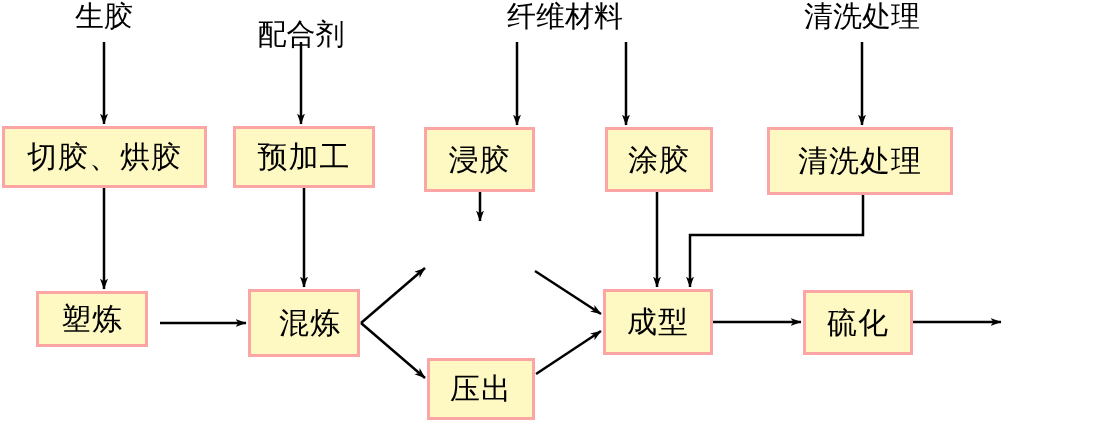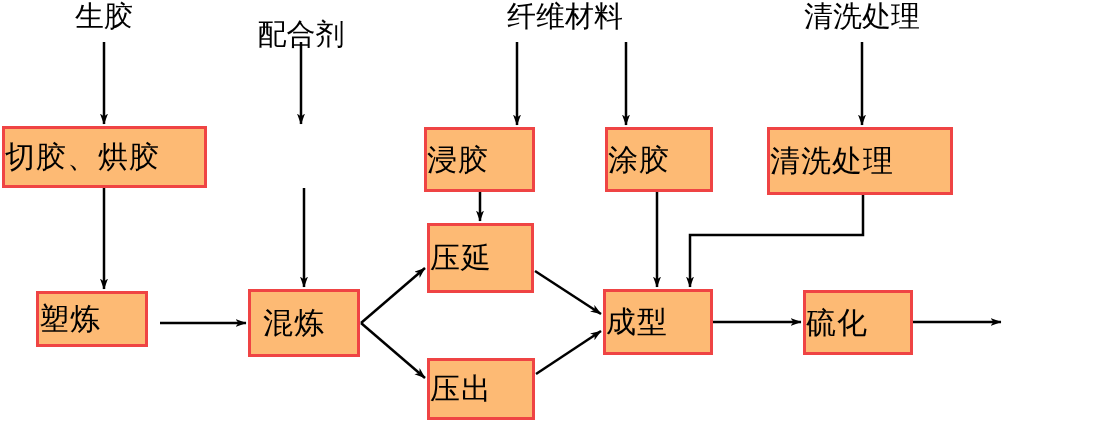--- a/index.html
+++ b/index.html
@@ -21,24 +21,25 @@
   #edges {
     position: absolute;
     left: 0;
     top: 0;
     width: 1115px;
     height: 421px;
   }
   .node {
     position: absolute;
     box-sizing: border-box;
-    border: 3px solid #ef4444;
-    background: #fdba74;
+    border: 3px solid #fca5a5;
+    background: #fef9c3;
     display: flex;
     align-items: center;
+    justify-content: center;
     z-index: 5;
   }
   .node-label {
     font-family: "DejaVu Serif", "Liberation Serif", serif;
     font-size: 30px;
     line-height: 1;
     color: #000000;
     white-space: nowrap;
     letter-spacing: 1px;
   }
@@ -94,20 +95,23 @@
 
   <div class="input-label" style="left:44px; top:2px; width:120px;text-align:center;">生胶</div>
   <div class="input-label" style="left:226px; top:20px; width:150px;font-family:Liberation Serif, serif;">配合剂</div>
   <div class="input-label" style="left:475px; top:2px; width:180px;">纤维材料</div>
   <div class="input-label" style="left:772px; top:2px; width:180px;">清洗处理</div>
 
   <div class="node" style="left:2px; top:126px; width:205px; height:62px;">
     <span class="node-label">切胶、烘胶</span>
   </div>
 
+  <div class="node" style="left:233px; top:126px; width:142px; height:62px;">
+    <span class="node-label">预加工</span>
+  </div>
 
   <div class="node" style="left:424px; top:127px; width:111px; height:65px;">
     <span class="node-label">浸胶</span>
   </div>
 
   <div class="node" style="left:605px; top:127px; width:108px; height:65px;">
     <span class="node-label">涂胶</span>
   </div>
 
   <div class="node" style="left:767px; top:127px; width:186px; height:68px;">
@@ -115,23 +119,20 @@
   </div>
 
   <div class="node" style="left:36px; top:291px; width:112px; height:56px;">
     <span class="node-label">塑炼</span>
   </div>
 
   <div class="node" style="left:248px; top:289px; width:112px; height:68px;padding-left:12px;">
     <span class="node-label">混炼</span>
   </div>
 
-  <div class="node" style="left:427px; top:223px; width:107px; height:70px;">
-    <span class="node-label">压延</span>
-  </div>
 
   <div class="node" style="left:427px; top:358px; width:108px; height:62px;">
     <span class="node-label">压出</span>
   </div>
 
   <div class="node" style="left:603px; top:289px; width:110px; height:66px;">
     <span class="node-label">成型</span>
   </div>
 
   <div class="node" style="left:803px; top:290px; width:110px; height:65px;">

